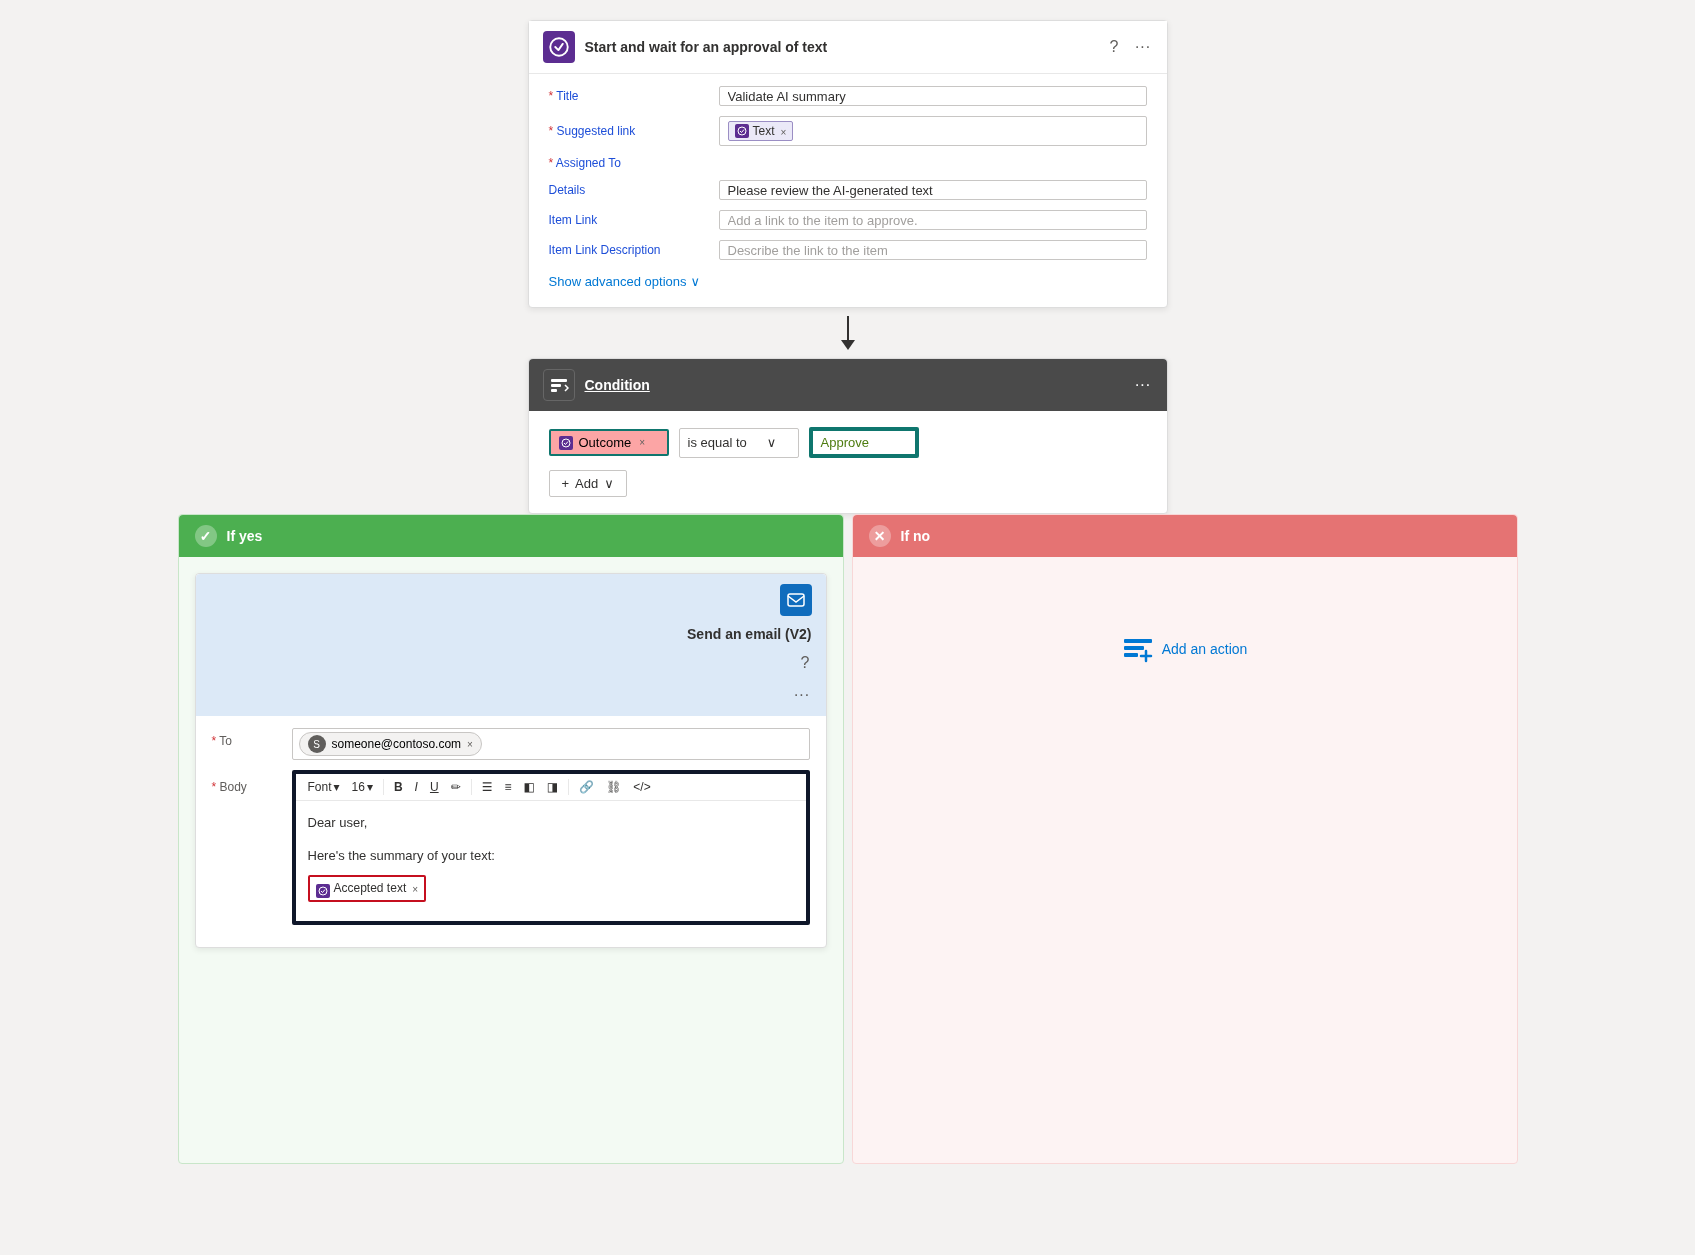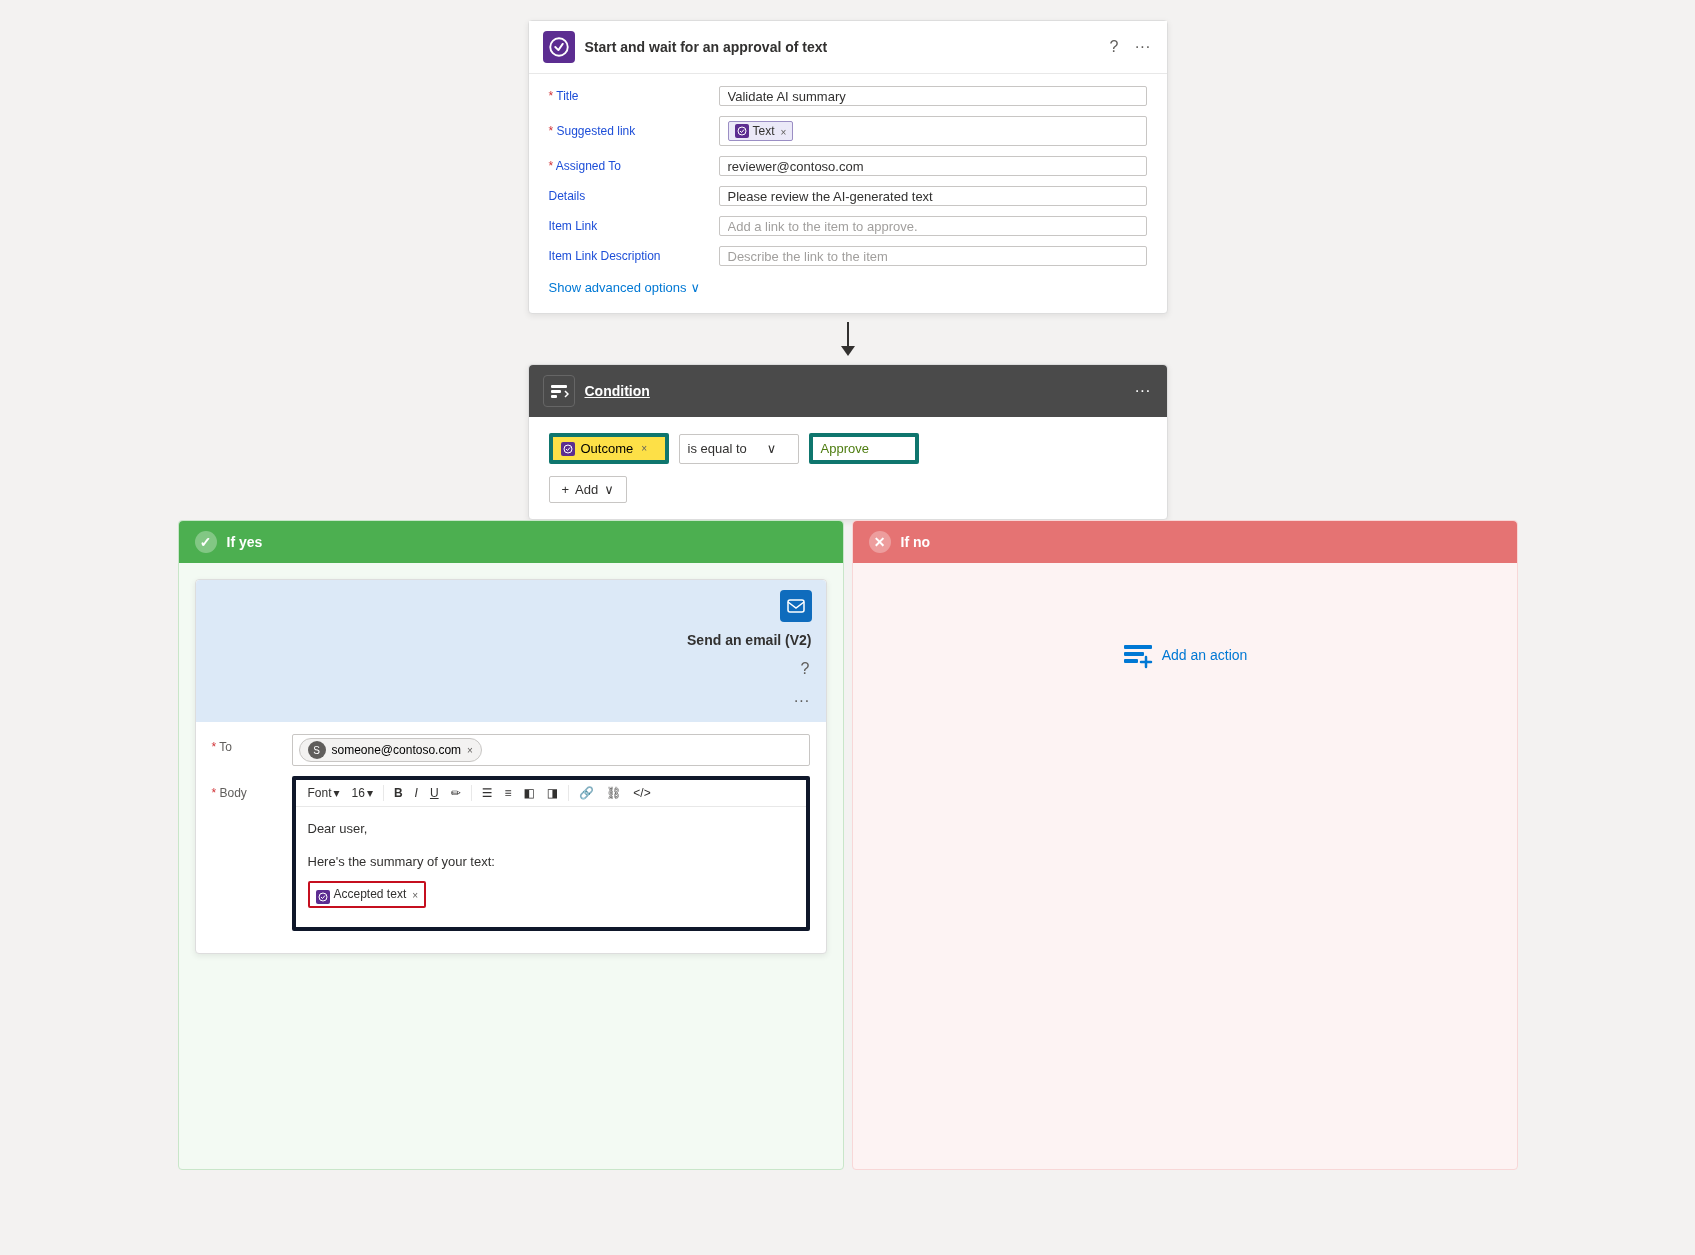--- a/index.html
+++ b/index.html
@@ -252,27 +252,27 @@
     }
 
     .condition-row {
       display: flex;
       align-items: center;
       gap: 10px;
       margin-bottom: 12px;
     }
 
     .condition-token-field {
-      border: 4px solid #0f766e;
+      border: 2px solid #0f766e;
       border-radius: 2px;
       padding: 4px 8px;
       display: inline-flex;
       align-items: center;
       gap: 6px;
-      background: #fde047;
+      background: #fca5a5;
       min-width: 120px;
     }
 
     .condition-operator {
       height: 30px;
       border: 1px solid #c8c6c4;
       border-radius: 2px;
       padding: 0 8px;
       font-size: 13px;
       color: #323130;
@@ -592,21 +592,20 @@
             </span>
             <span>Text</span>
             <span class="token-close">×</span>
           </span>
         </div>
       </div>
 
       
       <div class="form-row">
         <span class="form-label required">Assigned To</span>
-        <input class="form-input" type="text" value="reviewer@contoso.com" style="">
       </div>
 
       
       <div class="form-row">
         <span class="form-label">Details</span>
         <input class="form-input" type="text" value="Please review the AI-generated text" style="">
       </div>
 
       
       <div class="form-row">

